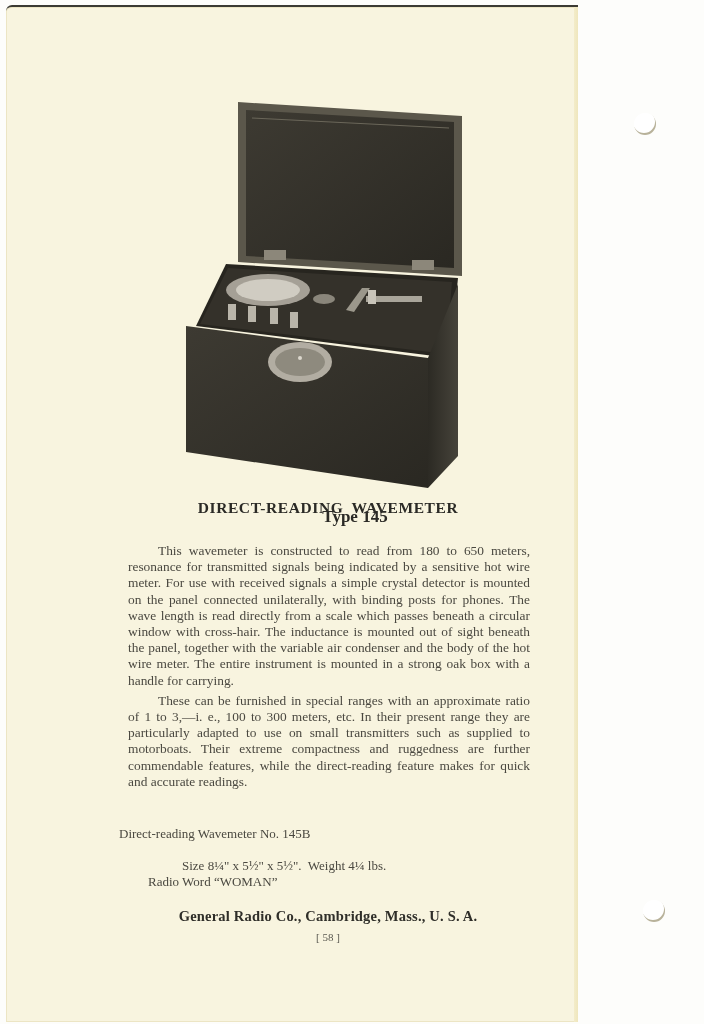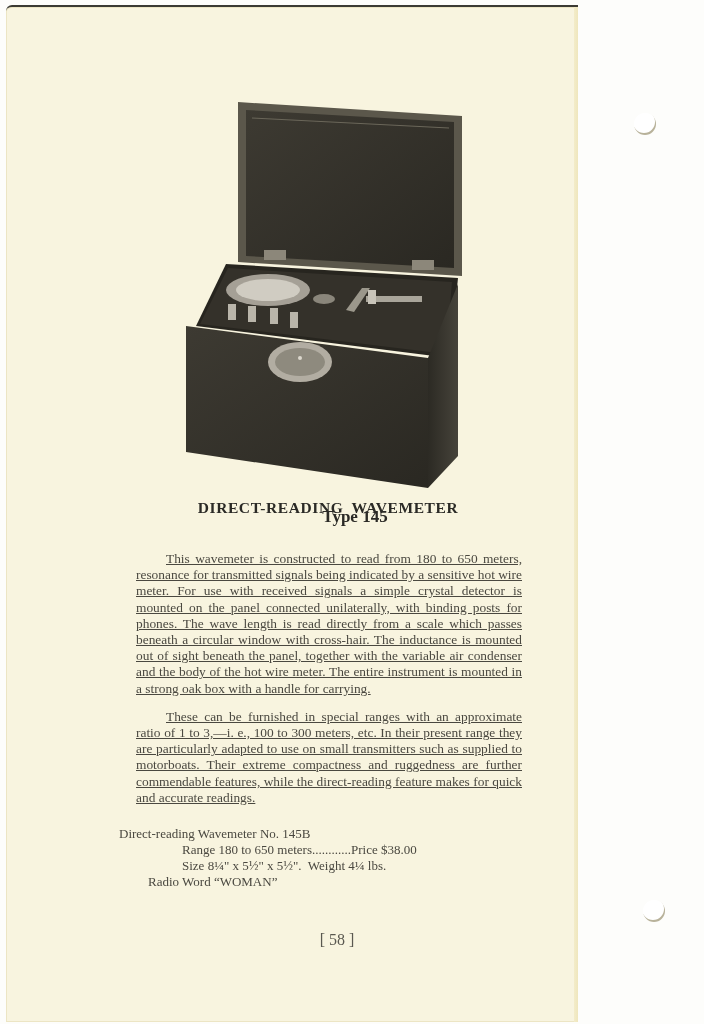--- a/index.html
+++ b/index.html
@@ -29,29 +29,29 @@
     position: absolute; left: 0; width: 644px; text-align: center;
     font-weight: bold; color: #2b2a26;
   }
   .h-title { top: 492px; font-size: 15.5px; letter-spacing: 0.6px; word-spacing: 4px; }
   .h-type { top: 500px; font-size: 17px; margin-left: 27px; }
   .body {
     position: absolute; left: 118px; top: 532px; width: 410px;
     font-size: 13.4px; line-height: 16.2px; color: #4a4840;
     text-align: justify;
   }
-  .body p { margin: 12px; text-indent: 30px; text-decoration: underline; }
+  .body p { margin: 4px; text-indent: 30px; }
   .spec { position: absolute; font-size: 13px; color: #4a4840; white-space: pre; }
   .footer-co {
     position: absolute; left: 0; width: 644px; top: 901px; text-align: center;
     font-weight: bold; font-size: 14.5px; color: #2f2e29; letter-spacing: 0.2px;
   }
   .folio {
     position: absolute; left: 0; width: 644px; top: 924px; text-align: center;
-    font-size: 16px; color: #5a5850; padding-left: 9px;
+    font-size: 11px; color: #5a5850;
   }
 </style>
 </head>
 <body>
 
 <div class="paper">
 
   <div class="hole" style="left:628px; top:106px;"></div>
   <div class="hole" style="left:637px; top:893px;"></div>
 
@@ -101,18 +101,18 @@
 
   <div class="heading h-title">DIRECT-READING WAVEMETER</div>
   <div class="heading h-type">Type 145</div>
 
   <div class="body">
     <p>This wavemeter is constructed to read from 180 to 650 meters, resonance for transmitted signals being indicated by a sensitive hot wire meter. For use with received signals a simple crystal detector is mounted on the panel connected unilaterally, with binding posts for phones. The wave length is read directly from a scale which passes beneath a circular window with cross-hair. The inductance is mounted out of sight beneath the panel, together with the variable air condenser and the body of the hot wire meter. The entire instrument is mounted in a strong oak box with a handle for carrying.</p>
     <p>These can be furnished in special ranges with an approximate ratio of 1 to 3,—i. e., 100 to 300 meters, etc. In their present range they are particularly adapted to use on small transmitters such as supplied to motorboats. Their extreme compactness and ruggedness are further commendable features, while the direct-reading feature makes for quick and accurate readings.</p>
   </div>
 
   <div class="spec" style="left:113px; top:819px;">Direct-reading Wavemeter No. 145B</div>
-  <div class="spec" style="left:176px; top:835px;">Range 180 to 650 meters............Price $38.00</div>
   <div class="spec" style="left:176px; top:851px;">Size 8¼" x 5½" x 5½".  Weight 4¼ lbs.</div>
   <div class="spec" style="left:142px; top:867px;">Radio Word “WOMAN”</div>
 
+  <div class="footer-co">General Radio Co., Cambridge, Mass., U. S. A.</div>
   <div class="folio">[ 58 ]</div>
 </div>
 
 </body></html>

